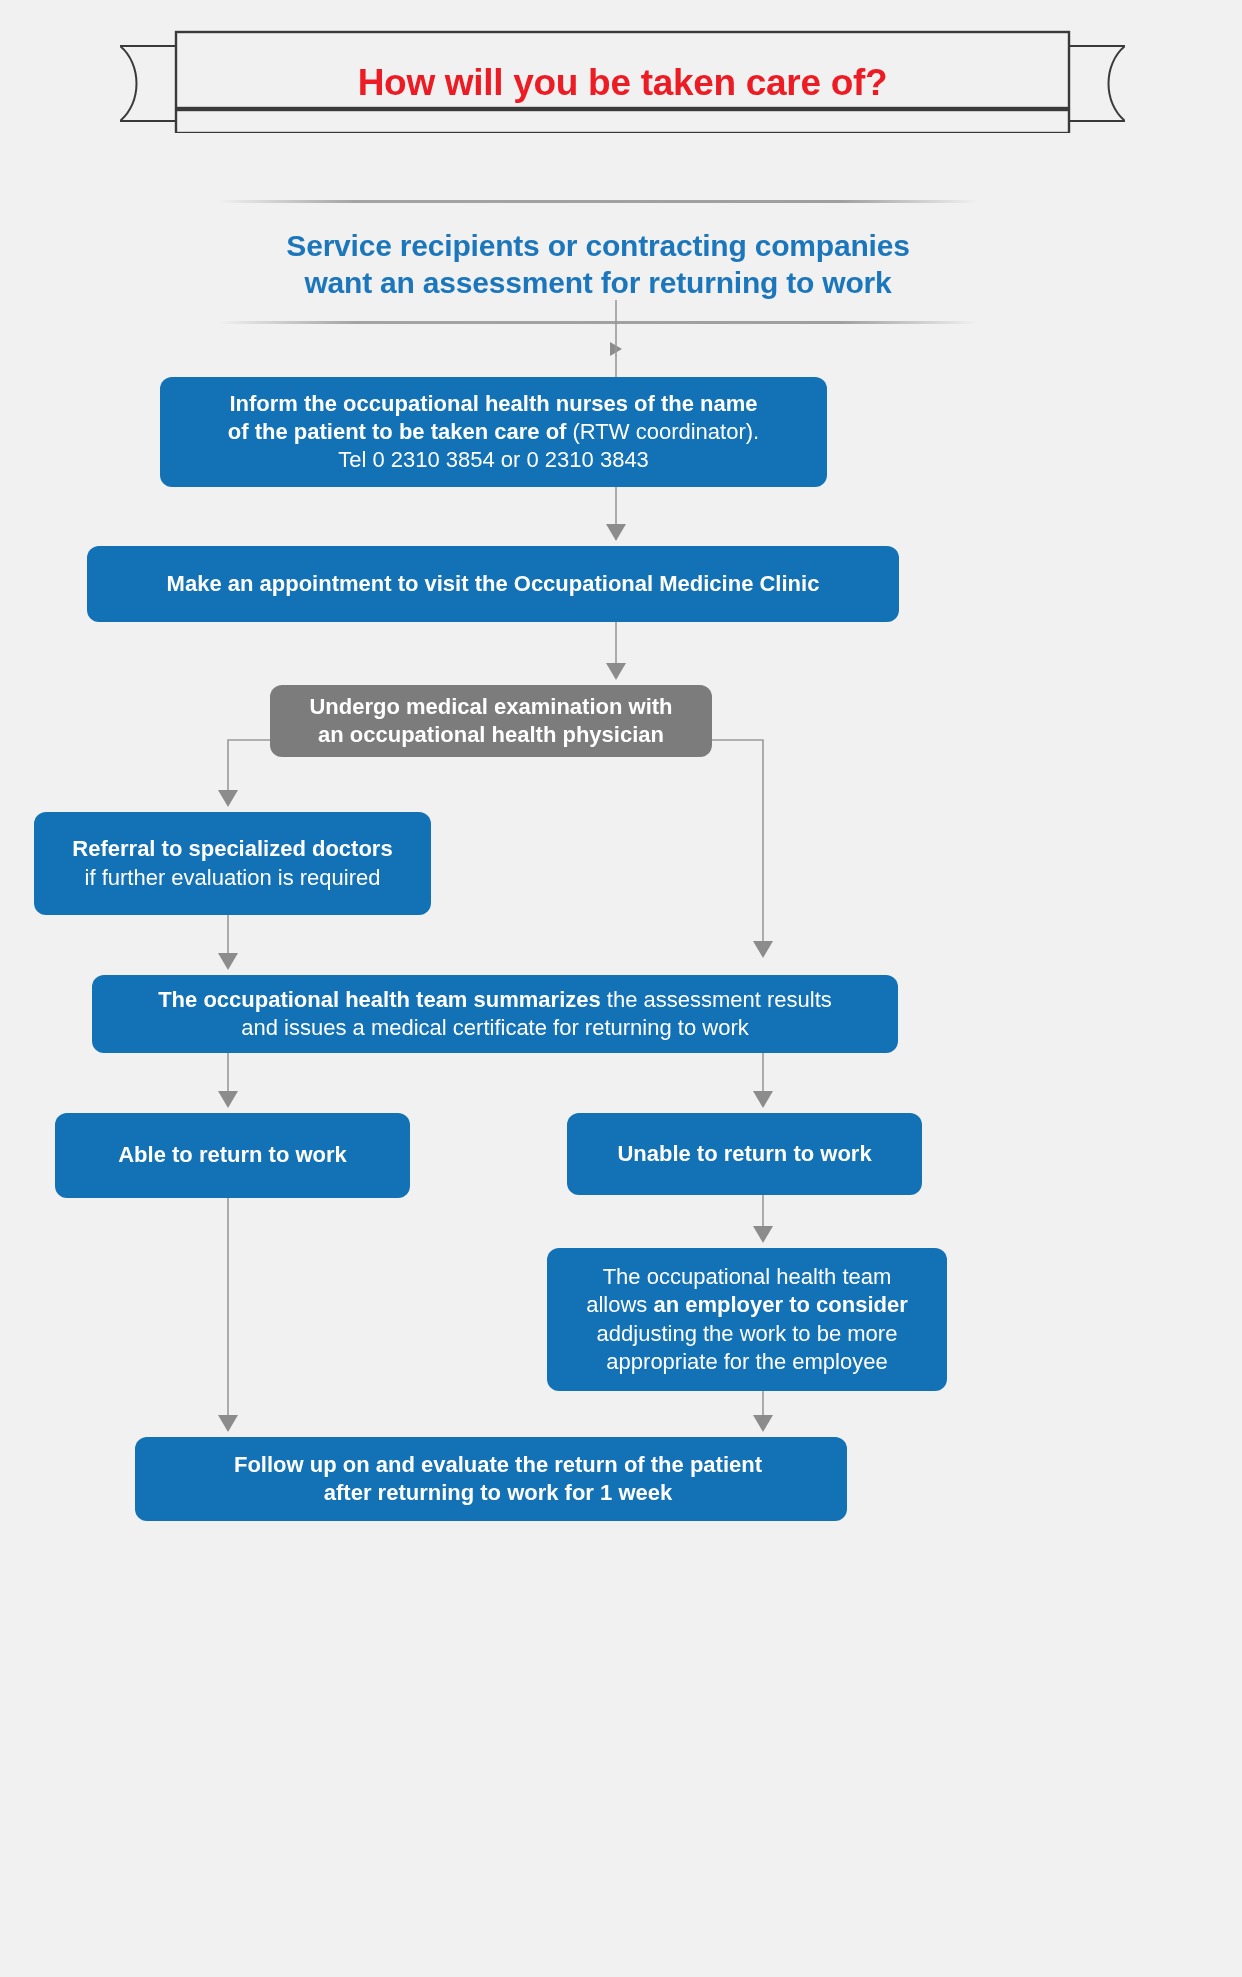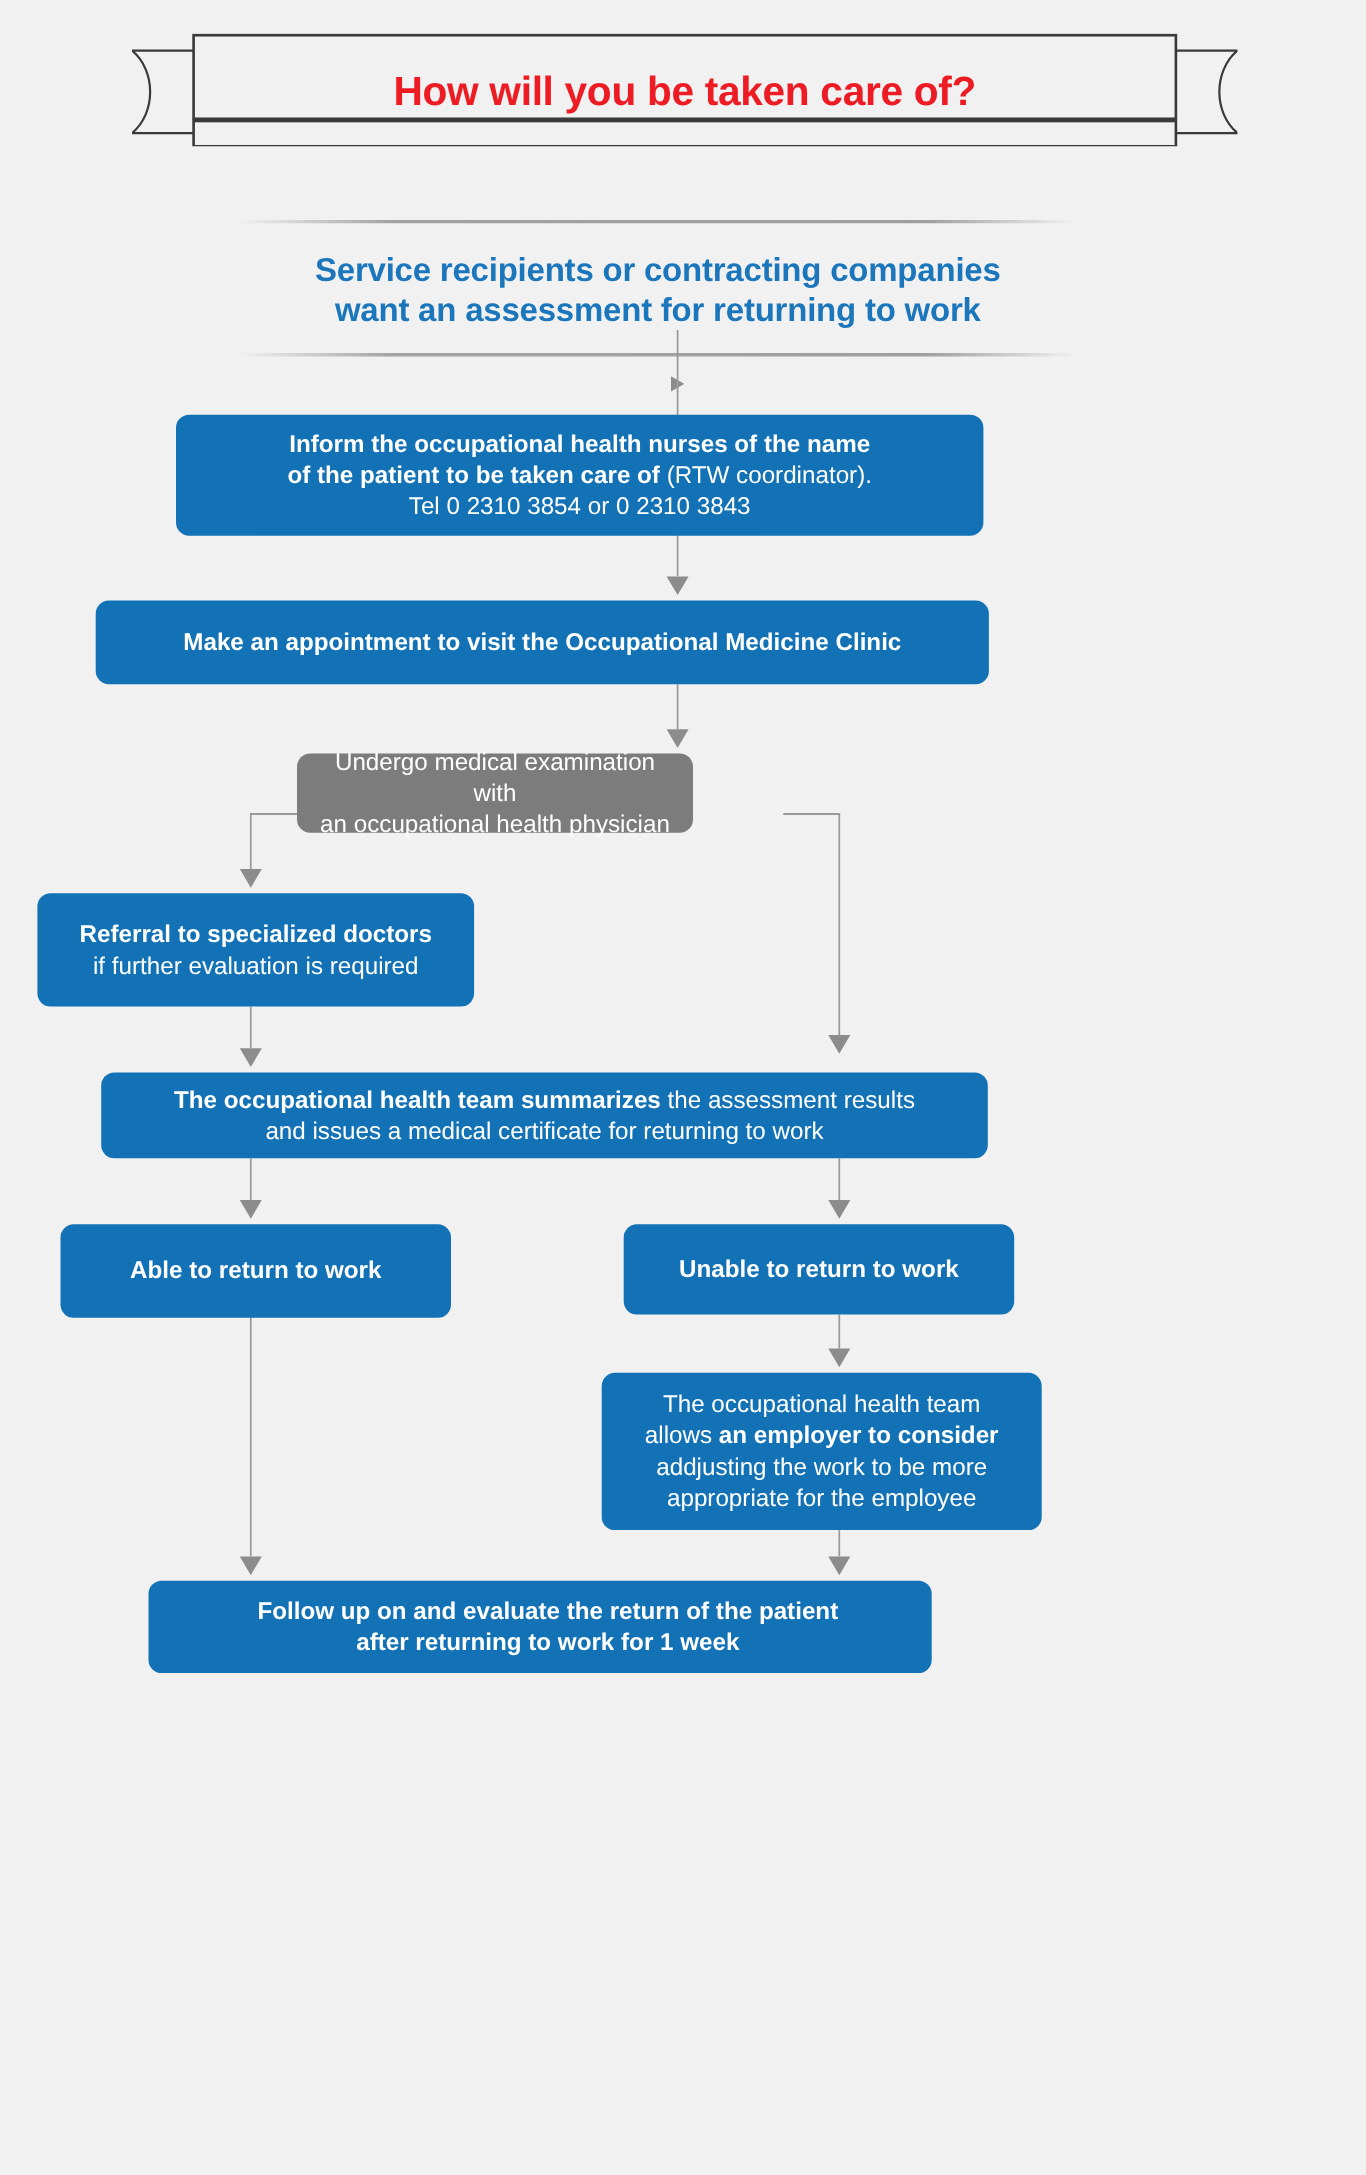--- a/index.html
+++ b/index.html
@@ -94,23 +94,23 @@
     padding: 10px 18px;
     line-height: 1.28;
   }
   .node-blue { background: #1272b5; }
   .node-gray { background: #7c7c7c; }
   .node .t { display: block; width: 100%; }
   .node b { font-weight: bold; }
   .w-light { font-weight: normal; }
 
   
-  #node-inform      { left:160px;  top:377px;  width:734px; height:110px; font-size:22px; }
+  #node-inform      { left:160px;  top:377px;  width:667px; height:110px; font-size:22px; }
   #node-appointment { left:87px;   top:546px;  width:812px; height:76px;  font-size:22px; font-weight:bold;justify-content:flex-end; }
-  #node-exam        { left:270px;  top:685px;  width:360px; height:72px;  font-size:22px; font-weight:normal; }
+  #node-exam        { left:270px;  top:685px;  width:442px; height:72px;  font-size:22px; font-weight:bold; }
   #node-referral    { left:34px;   top:812px;  width:397px; height:103px; font-size:22px; }
   #node-summary     { left:92px;   top:975px;  width:806px; height:78px;  font-size:22px; }
   #node-able        { left:55px;   top:1113px; width:355px; height:85px;  font-size:22px; font-weight:bold;text-align:center; }
   #node-unable      { left:567px;  top:1113px; width:355px; height:82px;  font-size:22px; font-weight:bold; }
   #node-employer    { left:547px;  top:1248px; width:400px; height:143px; font-size:22px; font-weight:normal; }
   #node-followup    { left:135px;  top:1437px; width:712px; height:84px;  font-size:22px; font-weight:bold;padding-left:32px; }
 </style>
 </head>
 <body>
 

